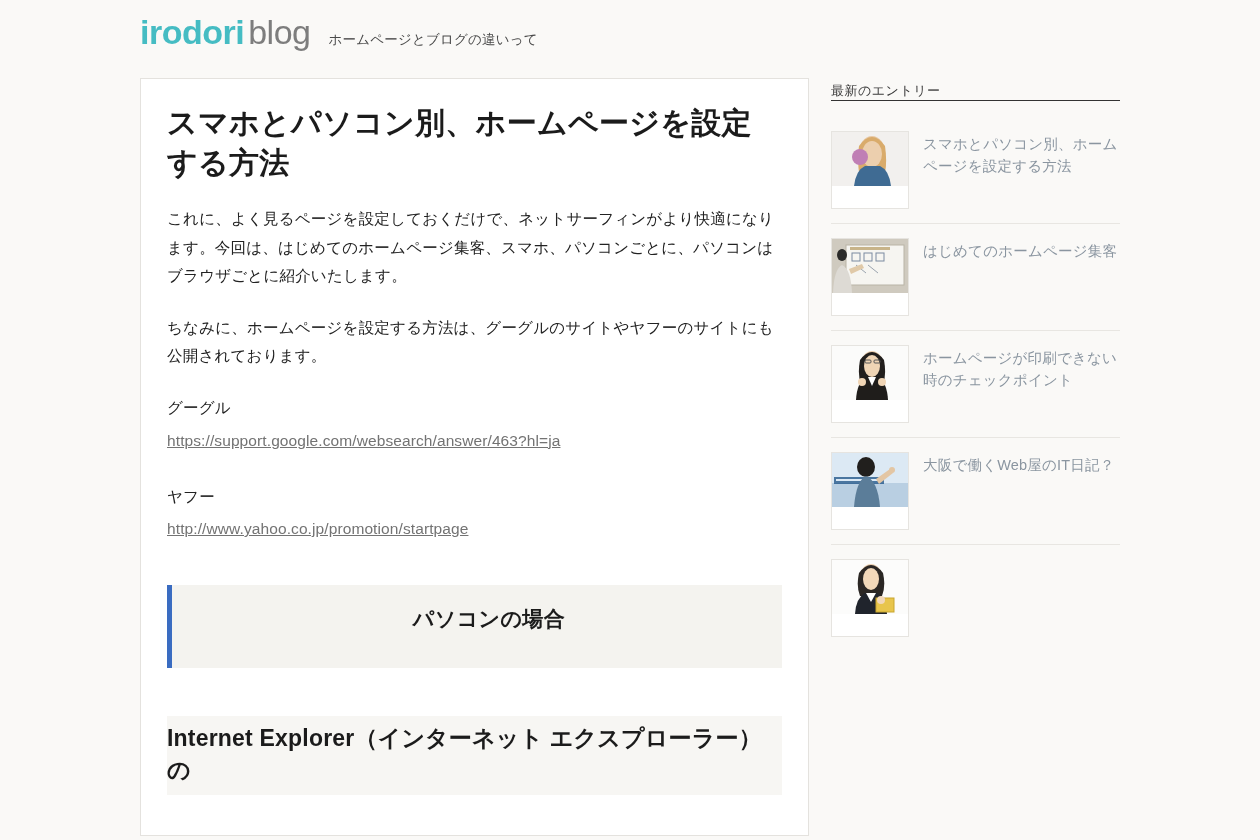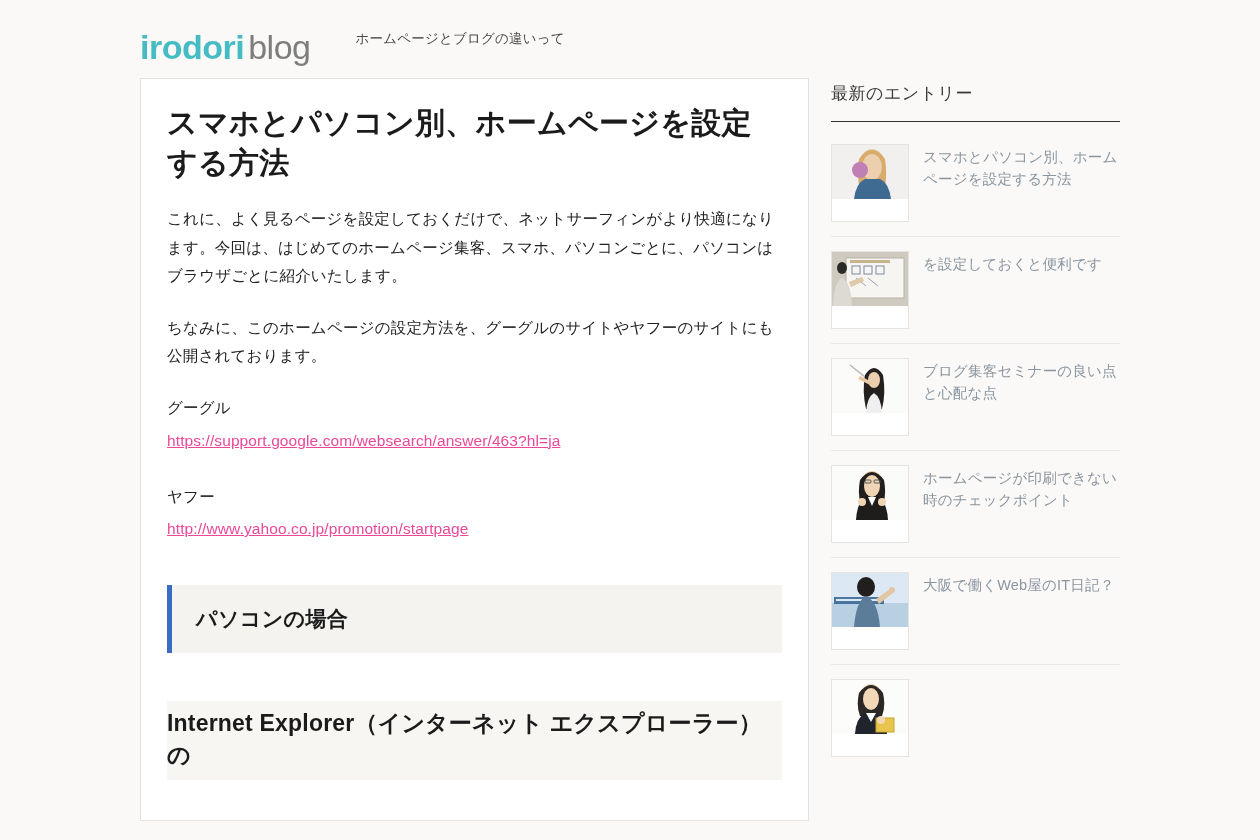--- a/index.html
+++ b/index.html
@@ -18,25 +18,24 @@
     -webkit-font-smoothing: antialiased;
   }
 
   
   .site-header {
     padding: 14px 0 0 0;
     height: 78px;
   }
   .header-inner {
     width: 980px;
-    margin: 16px auto;
+    margin: 1px auto;
     padding-left: 0;
     display: flex;
-    align-items: flex-start;
-    gap: 27px;
+    align-items: flex-end;
   }
   .logo {
     font-size: 34px;
     line-height: 1;
     font-weight: 400;
     letter-spacing: -0.5px;
     white-space: nowrap;
   }
   .logo-irodori {
     color: #45bcc3;
@@ -87,58 +86,59 @@
     margin: 0 0 24px 0;
     letter-spacing: 0.2px;
   }
   .article-body p.tight {
     margin-bottom: 4px;
   }
   .article-body p.linkline {
     margin-bottom: 28px;
   }
   .article-body a.url {
-    color: #ec4899;
+    color: #737373;
     text-decoration: underline;
     font-size: 15.5px;
     letter-spacing: 0.1px;
     word-break: break-all;
   }
   .section-heading {
     background: #f4f3ef;
     border-left: 5px solid #3a6cc1;
-    padding: 20px 0 20px 24px;
+    padding: 20px 0 35px 24px;
     margin: 42px 0 48px 0;
     font-size: 21px;
     font-weight: 700;
     color: #1b1b1b;
     letter-spacing: 0.4px;
+    text-align: center;
   }
   .sub-heading {
     background: #f7f6f3;
     margin: 0;
     padding: 6px 0 8px 0;
     font-size: 23px;
     font-weight: 700;
     color: #1b1b1b;
     line-height: 1.4;
     letter-spacing: 0.2px;
   }
 
   
   .sidebar {
     width: 289px;
     padding-top: 4px;
   }
   .widget-title {
-    font-size: 17px;
+    font-size: 13px;
     font-weight: 400;
     color: #3a3a3a;
-    margin: 0 0 8px 0;
-    padding-bottom: 16px;
+    margin: 0 0 16px 0;
+    padding-bottom: 0;
     border-bottom: 1.5px solid #333333;
     letter-spacing: 0.5px;
   }
   .entry-list {
     list-style: none;
     margin: 0;
     padding: 0;
   }
   .entry-item {
     display: flex;
@@ -187,21 +187,21 @@
   </div>
 </div>
 
 <div class="page-wrap">
 
   <main class="article-card">
     <h1 class="article-title">スマホとパソコン別、ホームページを設定する方法</h1>
 
     <div class="article-body">
       <p>これに、よく見るページを設定しておくだけで、ネットサーフィンがより快適になります。今回は、はじめてのホームページ集客、スマホ、パソコンごとに、パソコンはブラウザごとに紹介いたします。</p>
-      <p>ちなみに、このホームページの設定方法を、グーグルのサイトやヤフーのサイトにも公開されております。</p>
+      <p>ちなみに、ホームページを設定する方法は、グーグルのサイトやヤフーのサイトにも公開されております。</p>
 
       <p class="tight">グーグル</p>
       <p class="linkline">
         <a class="url" href="#">https://support.google.com/websearch/answer/463?hl=ja</a>
       </p>
 
       <p class="tight">ヤフー</p>
       <p class="linkline">
         <a class="url" href="#">http://www.yahoo.co.jp/promotion/startpage</a>
       </p>
@@ -243,39 +243,23 @@
               <rect x="32" y="14" width="8" height="8" fill="none" stroke="#7a8aa0"></rect>
               <rect x="44" y="14" width="8" height="8" fill="none" stroke="#7a8aa0"></rect>
               <path d="M24 26 L34 34 M36 26 L46 34" stroke="#9aa3ae" fill="none"></path>
               <rect x="18" y="8" width="40" height="3" fill="#c8b48a"></rect>
               <ellipse cx="10" cy="16" rx="5" ry="6" fill="#2a2a28"></ellipse>
               <path d="M1 54 Q2 30 10 26 Q19 30 20 54 Z" fill="#dddad4"></path>
               <path d="M17 30 L30 25 L32 29 L19 35 Z" fill="#e0c9a8"></path>
             </svg>
           </span>
         </span>
-        <a class="entry-link" href="#">を設定しておくと便利です</a>
-      </li>
-
-      <li class="entry-item">
-        <span class="thumb">
-          <span class="thumb-img">
-            <svg width="78" height="54" viewBox="0 0 78 54">
-              <rect width="78" height="54" fill="#fbfbfa"></rect>
-              <line x1="18" y1="6" x2="38" y2="22" stroke="#b5b5b5" stroke-width="1.5"></line>
-              <ellipse cx="42" cy="20" rx="8" ry="10" fill="#e8c9a6"></ellipse>
-              <path d="M33 16 Q42 2 51 16 Q54 34 50 50 L34 50 Q30 32 33 16Z" fill="#23201e"></path>
-              <ellipse cx="42" cy="21" rx="6" ry="8" fill="#eccfae"></ellipse>
-              <path d="M34 54 Q35 38 42 34 Q49 38 50 54 Z" fill="#efefef"></path>
-              <path d="M38 26 L26 20 L28 17 L40 23 Z" fill="#e8c9a6"></path>
-            </svg>
-          </span>
-        </span>
-        <a class="entry-link" href="#">ブログ集客セミナーの良い点と心配な点</a>
-      </li>
+        <a class="entry-link" href="#">はじめてのホームページ集客</a>
+      </li>
+
 
 
       <li class="entry-item">
         <span class="thumb">
           <span class="thumb-img">
             <svg width="78" height="54" viewBox="0 0 78 54">
               <rect width="78" height="54" fill="#fbfbfa"></rect>
               <ellipse cx="40" cy="18" rx="11" ry="13" fill="#eccfae"></ellipse>
               <path d="M28 14 Q40 -2 52 14 Q55 30 50 44 L30 44 Q25 30 28 14Z" fill="#221f1d"></path>
               <ellipse cx="40" cy="20" rx="8" ry="11" fill="#f0d5b5"></ellipse>

